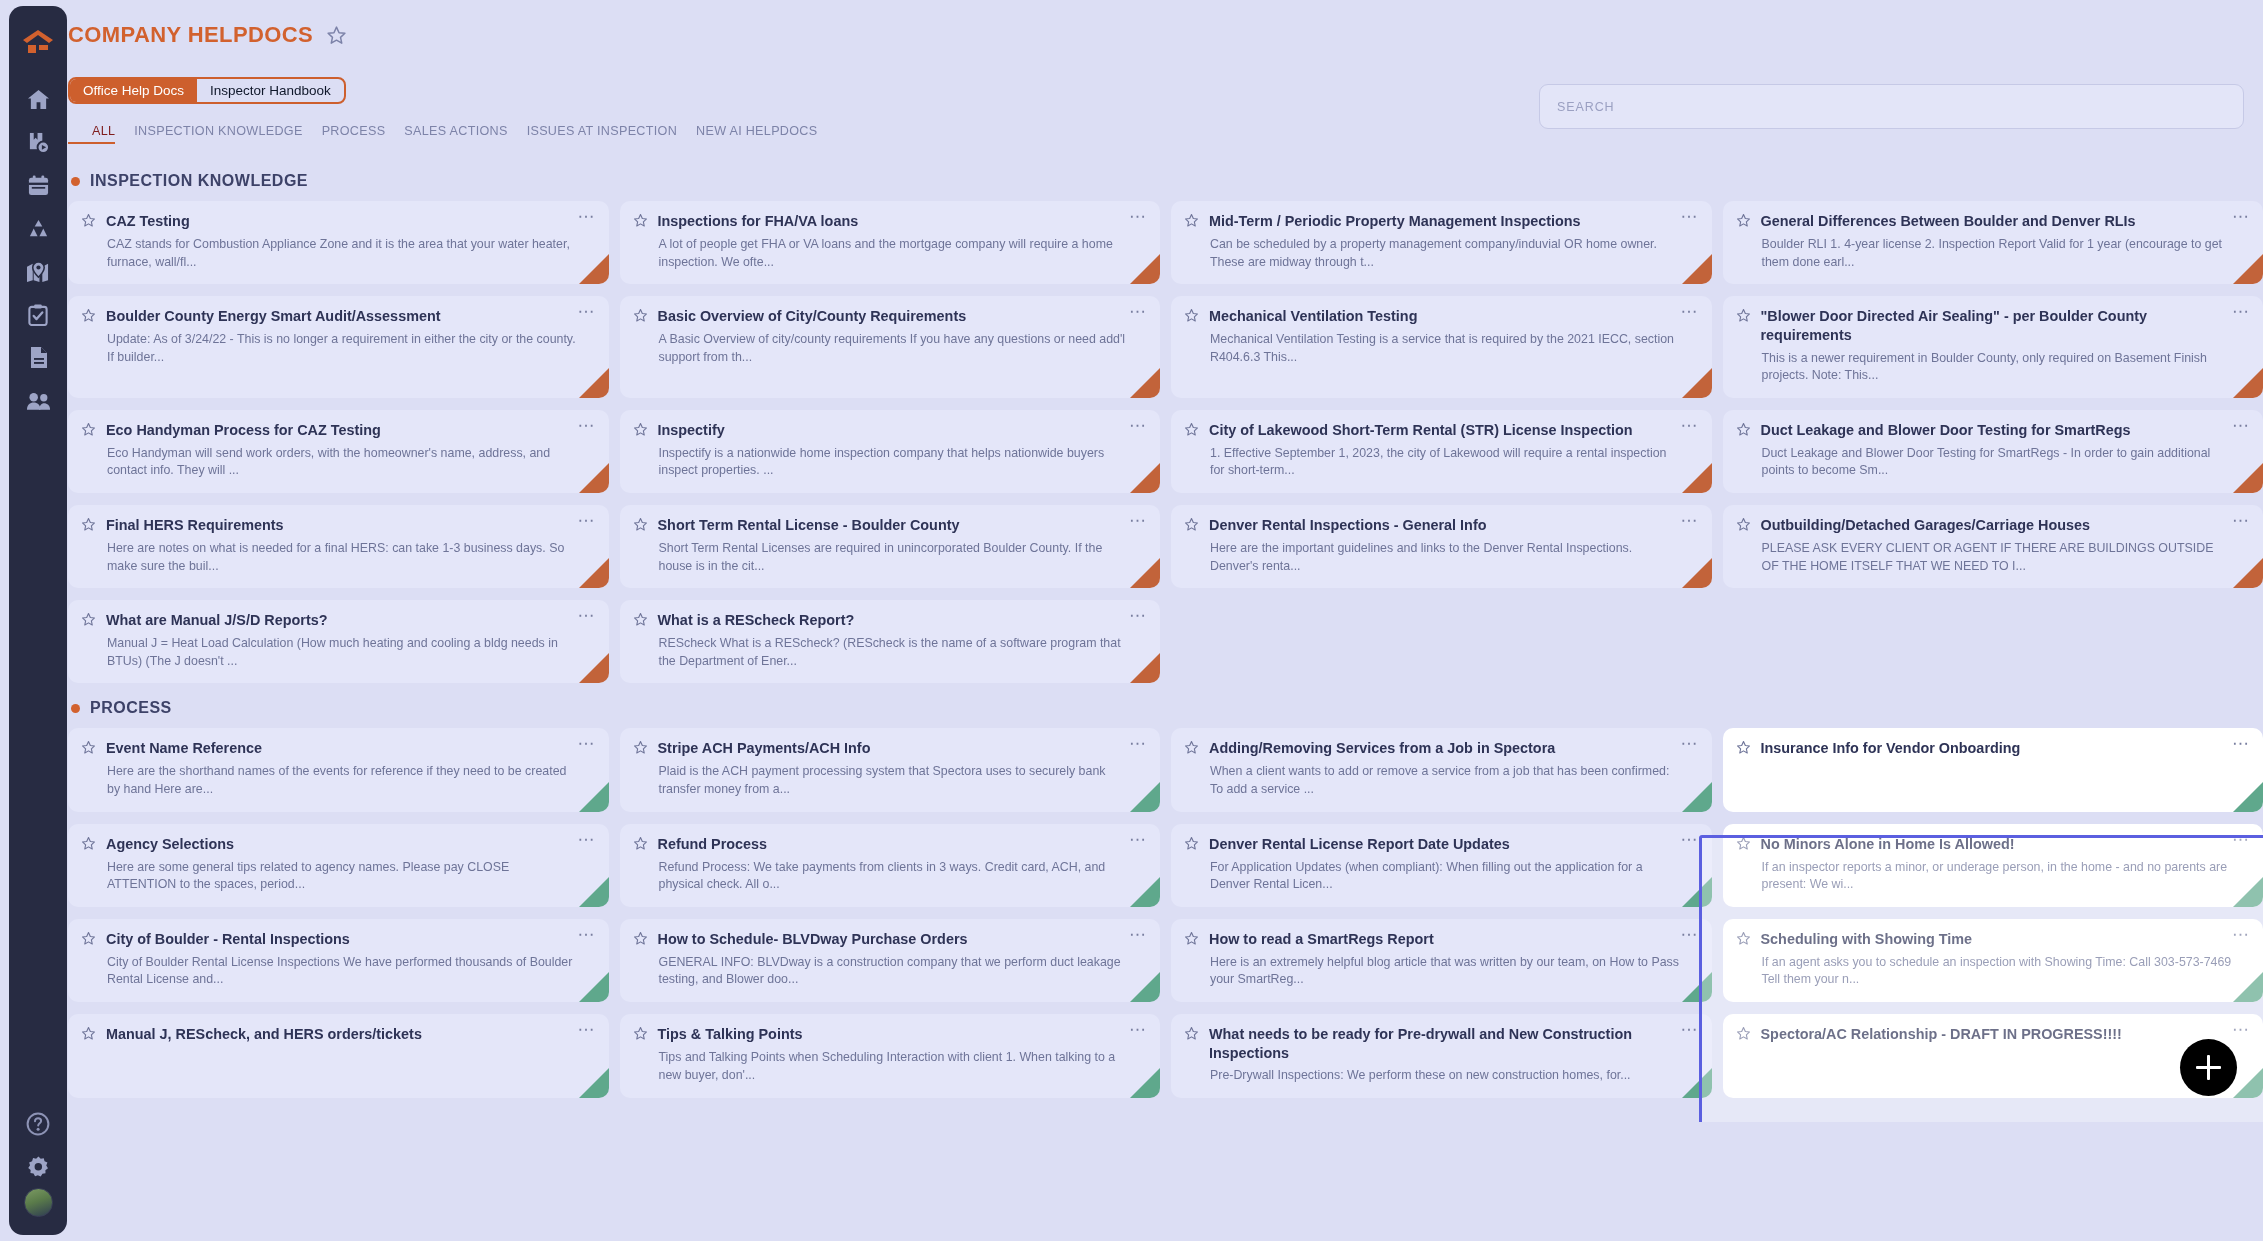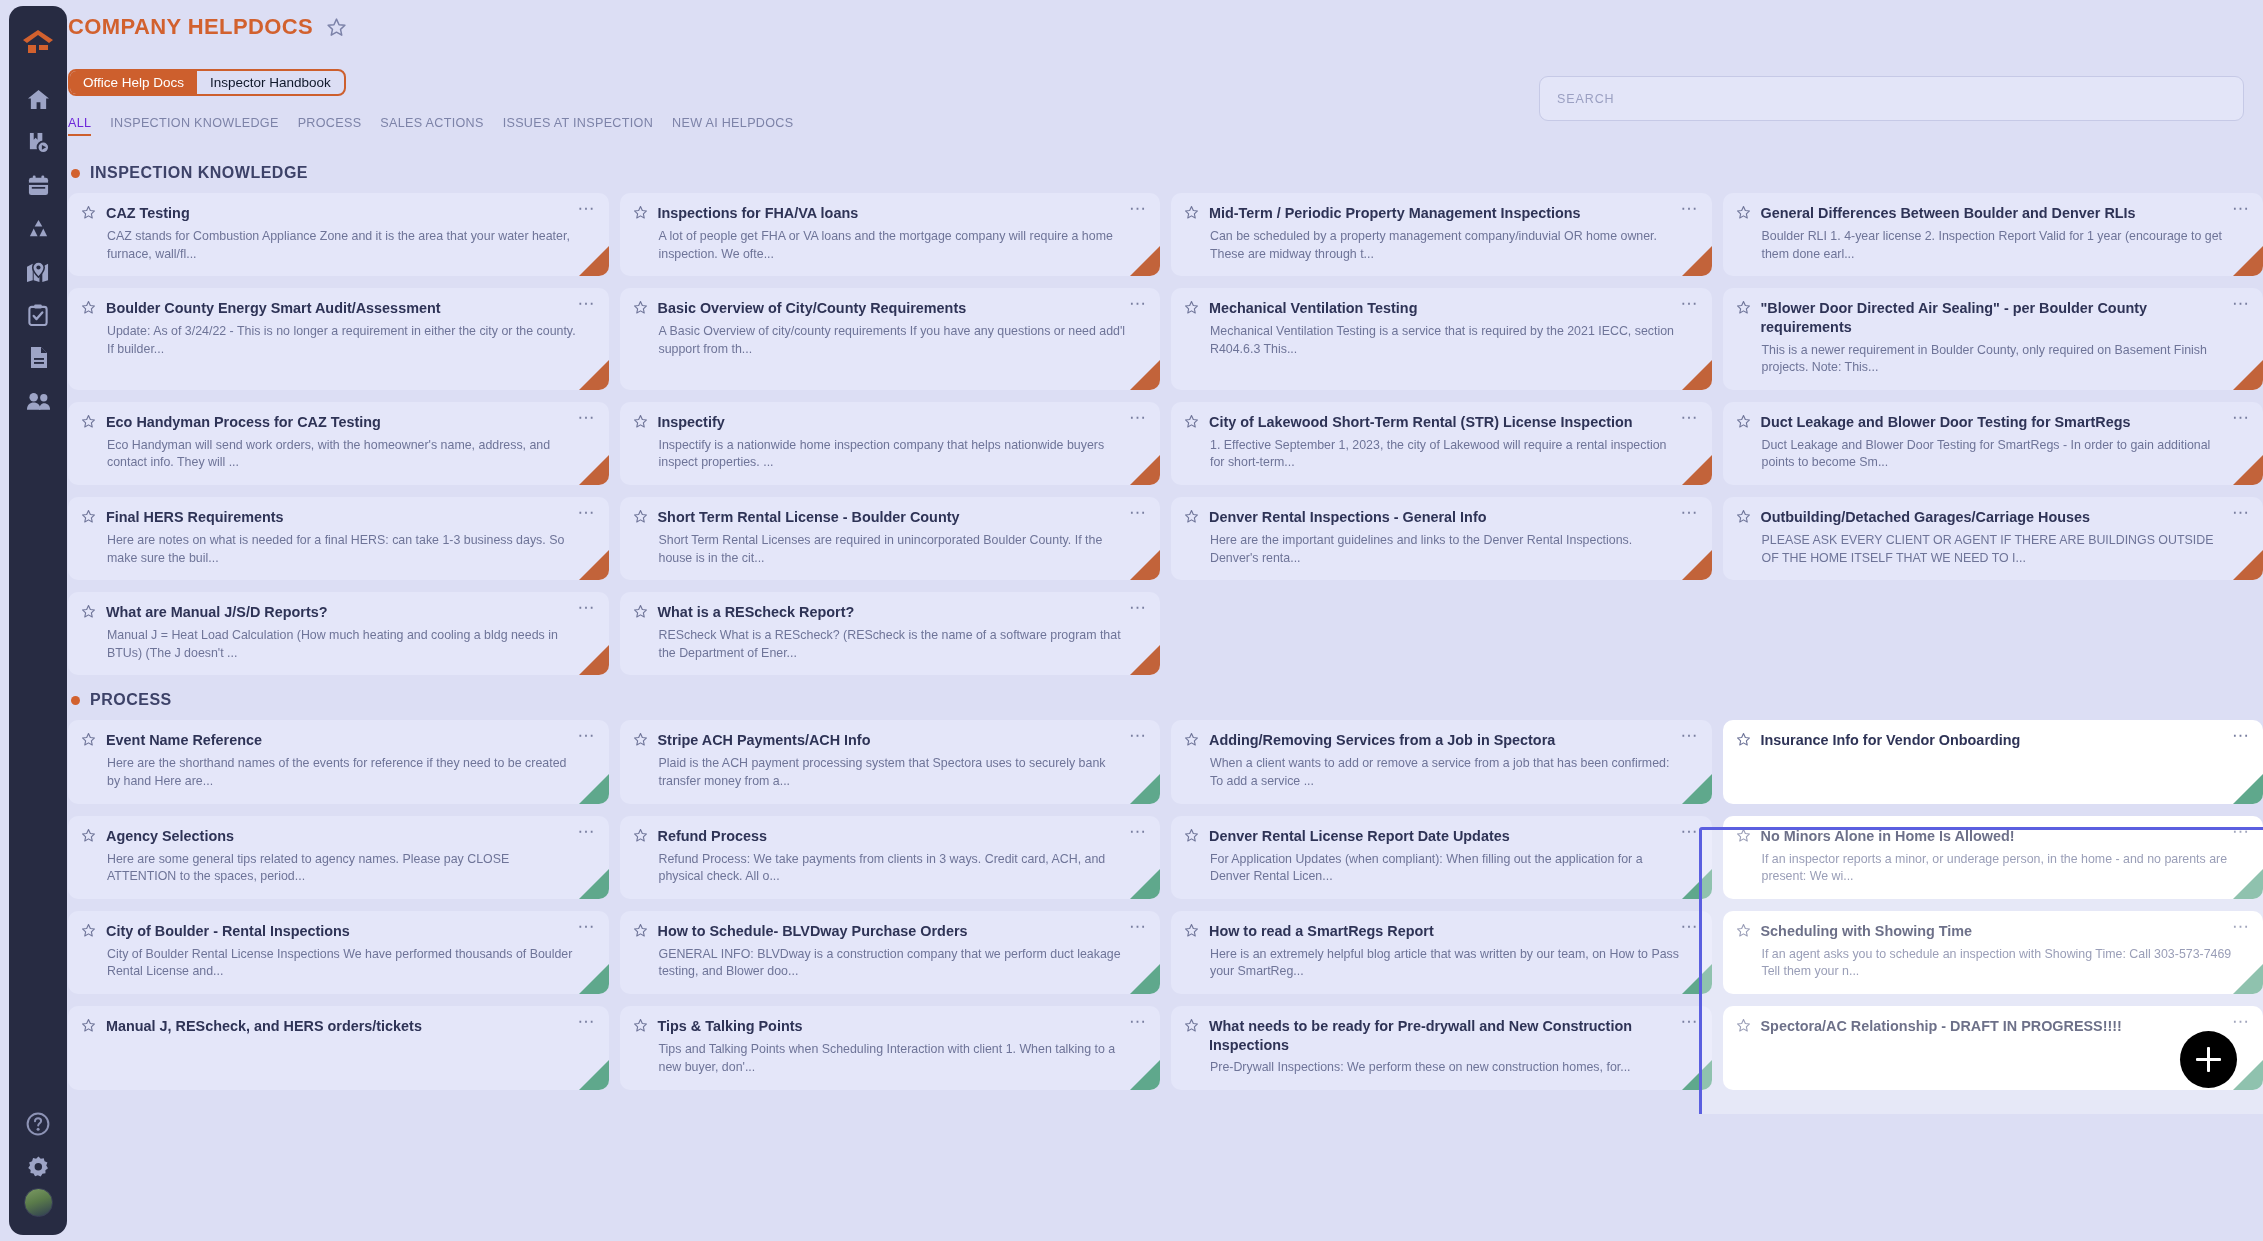--- a/index.html
+++ b/index.html
@@ -35,21 +35,21 @@
   .sb-spacer { flex: 1 1 auto; }
   .avatar {
     width: 29px; height: 29px; border-radius: 50%;
     background: linear-gradient(160deg,#7c9b63 0%,#5a7b4a 45%,#2e3c52 100%);
     margin-bottom: 18px;
     border: 1px solid #3a4058;
   }
 
   
   #main {
-    position: absolute; left: 68px; top: 0;
+    position: absolute; left: 68px; top: 8px;
     width: 2195px; height: 1114px;
     overflow: hidden;
   }
 
   #page-title-row {
     position: absolute; left: 0px; top: 14px;
     display: flex; align-items: center; gap: 13px;
   }
   #page-title {
     color: #d2612e;
@@ -85,22 +85,23 @@
   }
   .filter-tab {
     font-size: 12.6px;
     letter-spacing: 0.3px;
     color: #7d83a8;
     cursor: pointer;
     white-space: nowrap;
     padding-bottom: 4px;
   }
   .filter-tab.active {
-    color: #6d28d9;
+    color: #7f1d1d;
     border-bottom: 2.5px solid #cd5f2d;
+    padding-left: 24px;
   }
 
   
   #search-box {
     position: absolute; right: 19px; top: 76px;
     width: 705px; height: 45px;
     background: #e3e5f8;
     border: 1px solid #c6c9e6;
     border-radius: 9px;
     display: flex; align-items: center;

